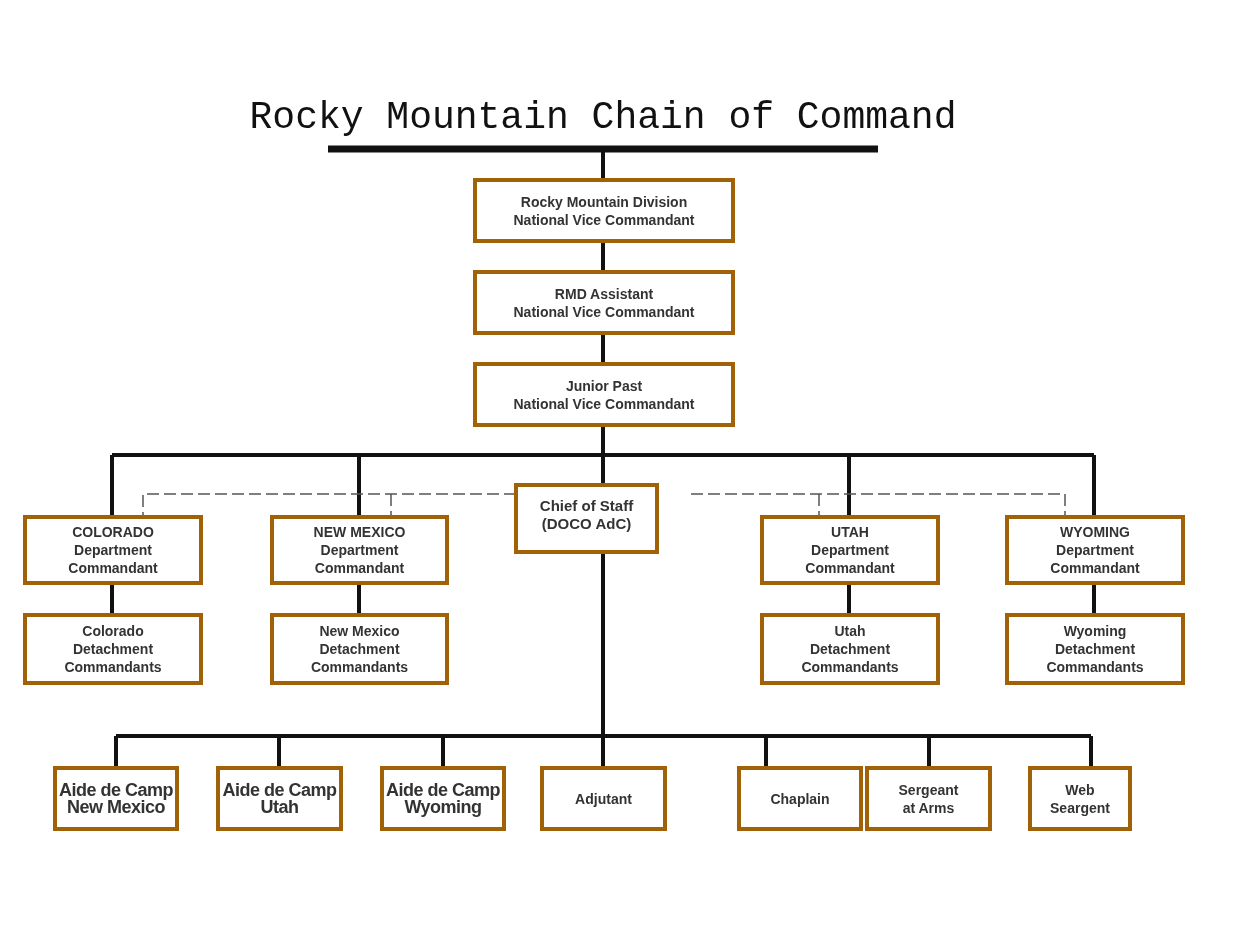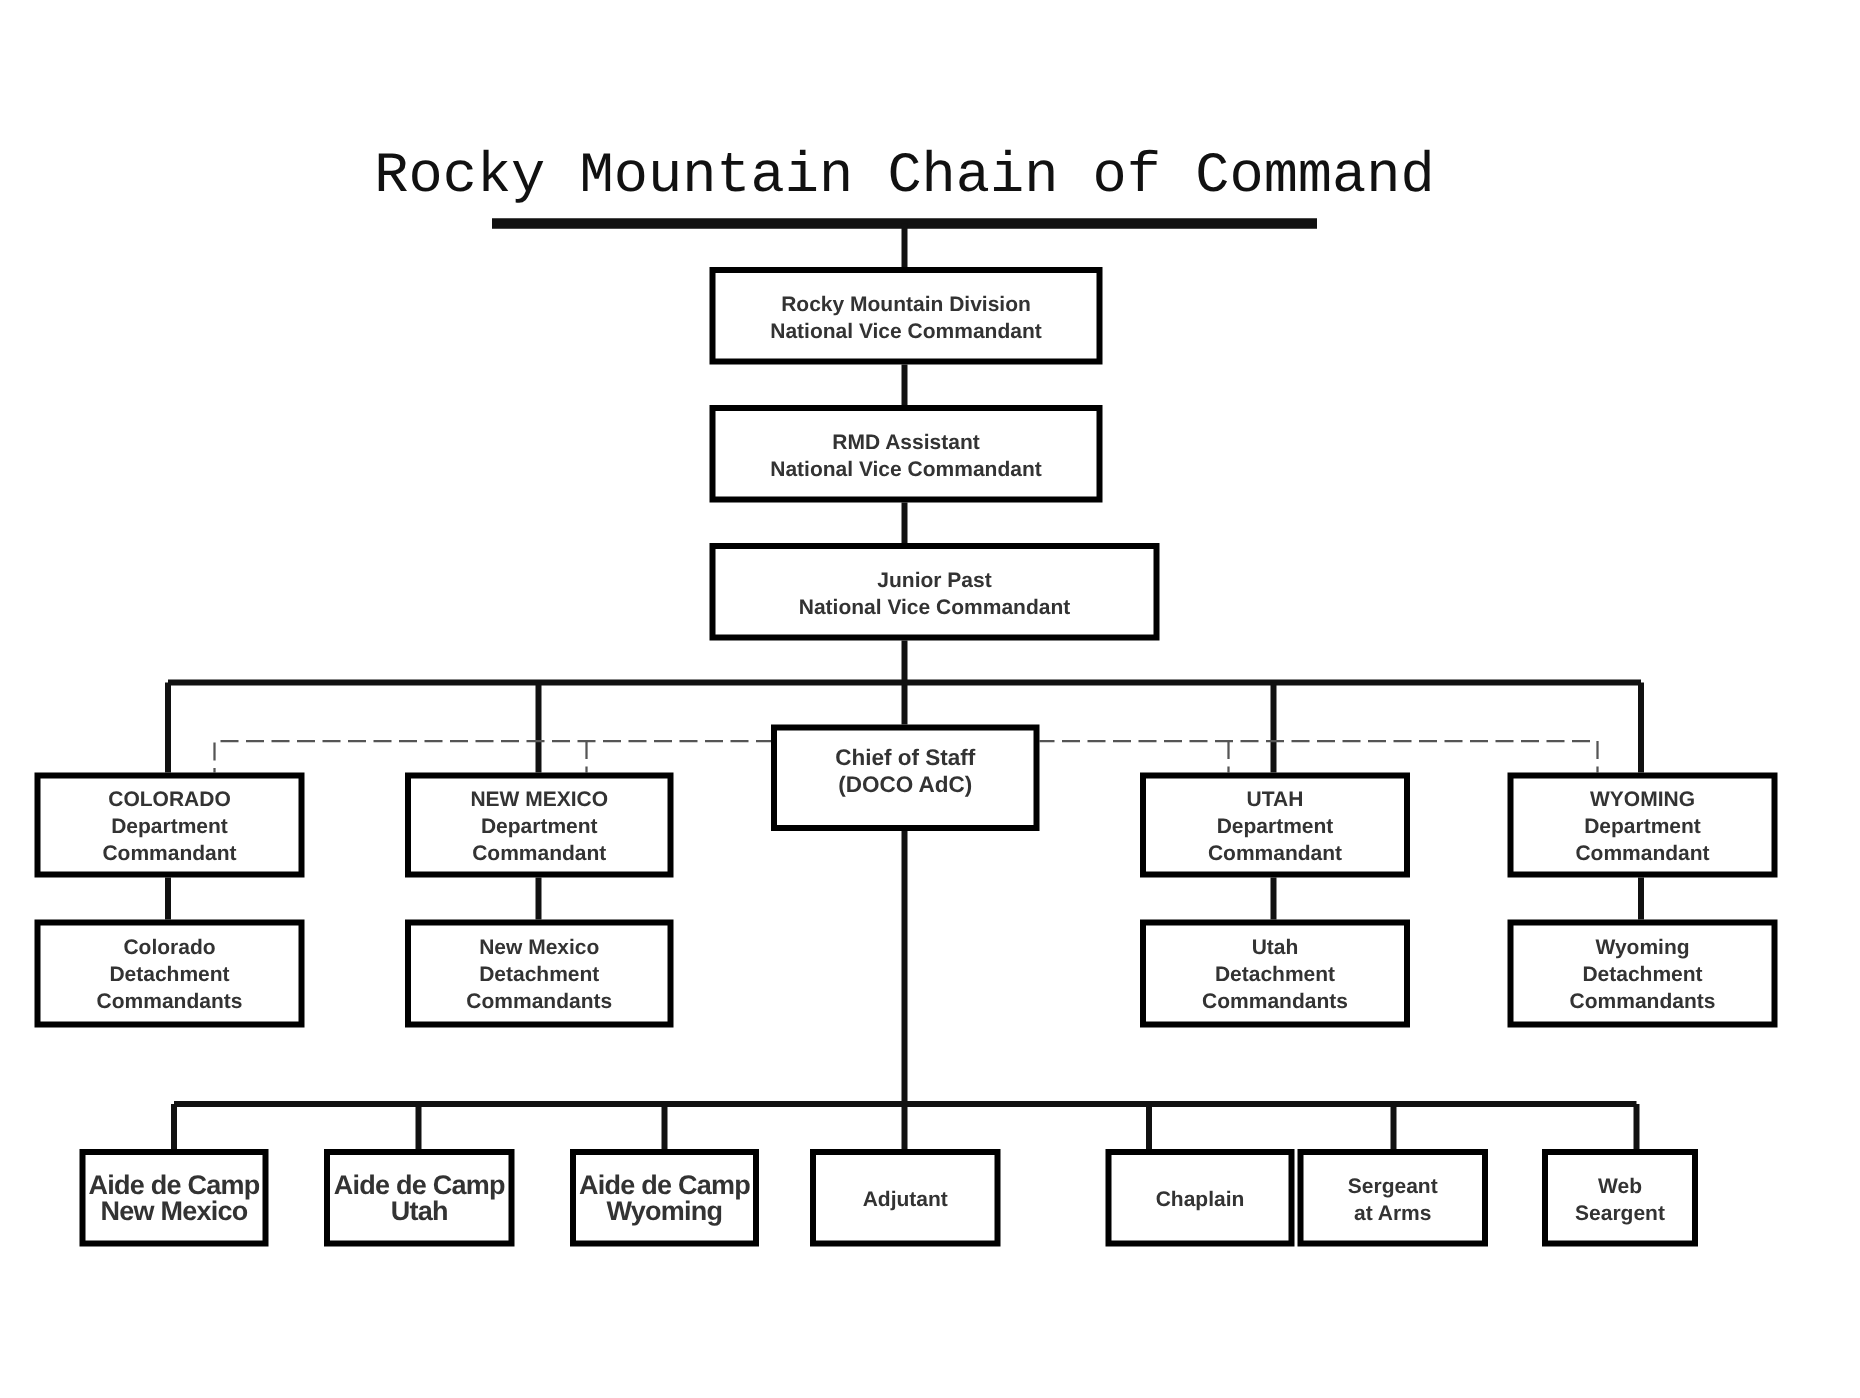--- a/index.html
+++ b/index.html
@@ -1,19 +1,19 @@
 <!DOCTYPE html>
 <html><head>
 <meta charset="utf-8">
 <style>
   html, body { margin:0; padding:0; background:#ffffff; }
   body { width:1240px; height:932px; position:relative; overflow:hidden; font-family:"Liberation Sans", sans-serif; }
   #title { position:absolute; left:0; width:1206px; top:96px; text-align:center; font-size:38px; color:#111; font-family:Liberation Mono, monospace; }
   svg#lines { position:absolute; left:0; top:0; }
-  .box { position:absolute; box-sizing:border-box; border:4px solid #000000; background:#fff; display:flex; flex-direction:column; align-items:center; justify-content:center; text-align:center; font-weight:bold; color:#333; font-size:14px; line-height:18px; }
+  .box { position:absolute; box-sizing:border-box; border:4px solid #a16207; background:#fff; display:flex; flex-direction:column; align-items:center; justify-content:center; text-align:center; font-weight:bold; color:#333; font-size:14px; line-height:18px; }
   .box span { display:block; white-space:nowrap; }
   .small { font-size:18px; line-height:17px; letter-spacing:-0.5px; }
 </style>
 </head>
 <body>
 
 <div id="title">Rocky Mountain Chain of Command</div>
 
 <svg id="lines" width="1240" height="932">
   <g stroke="#111" stroke-width="4" fill="none">
@@ -49,26 +49,26 @@
 </svg>
 
 <div class="box" style="left:473px;top:178px;width:262px;height:65px;">
   <span>Rocky Mountain Division</span>
   <span>National Vice Commandant</span>
 </div>
 <div class="box" style="left:473px;top:270px;width:262px;height:65px;">
   <span>RMD Assistant</span>
   <span>National Vice Commandant</span>
 </div>
-<div class="box" style="left:473px;top:362px;width:300px;height:65px;">
+<div class="box" style="left:473px;top:362px;width:262px;height:65px;">
   <span>Junior Past</span>
   <span>National Vice Commandant</span>
 </div>
 
-<div class="box" style="left:514px;top:483px;width:179px;height:71px;justify-content:flex-start;padding-top:10px;font-size:15px;">
+<div class="box" style="left:514px;top:483px;width:145px;height:71px;justify-content:flex-start;padding-top:10px;font-size:15px;">
   <span>Chief of Staff</span>
   <span>(DOCO AdC)</span>
 </div>
 
 <div class="box" style="left:23px;top:515px;width:180px;height:70px;">
   <span>COLORADO</span>
   <span>Department</span>
   <span>Commandant</span>
 </div>
 <div class="box" style="left:23px;top:613px;width:180px;height:72px;">

